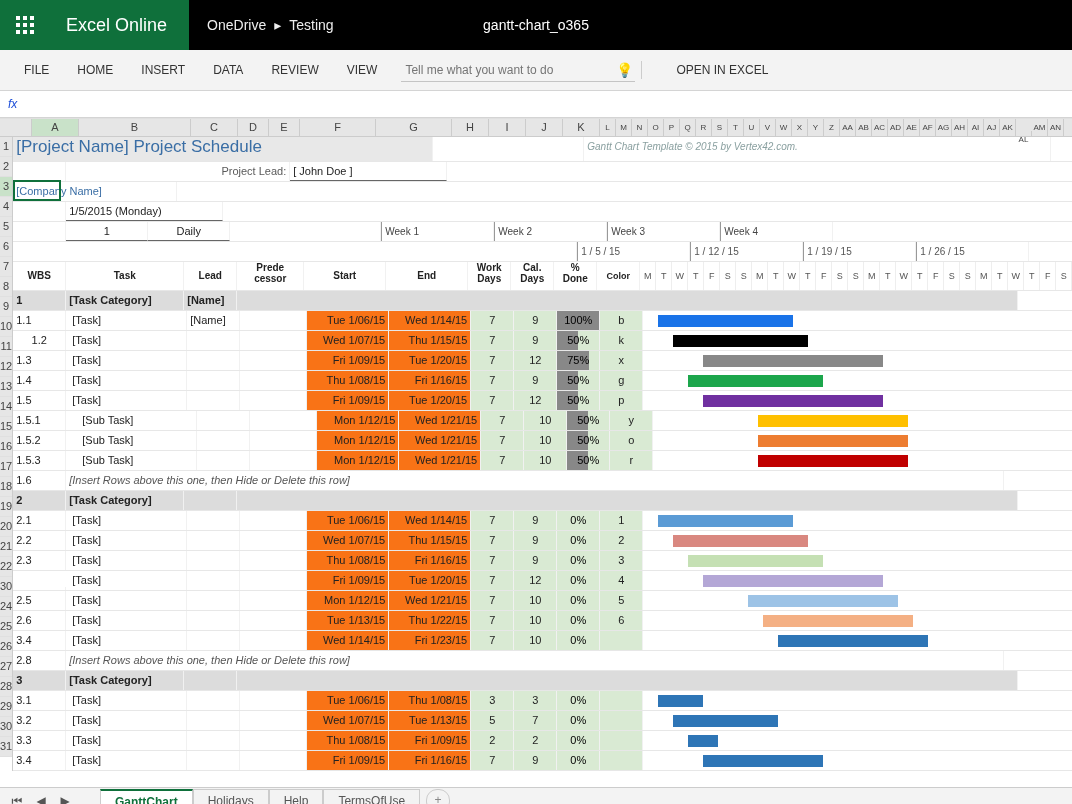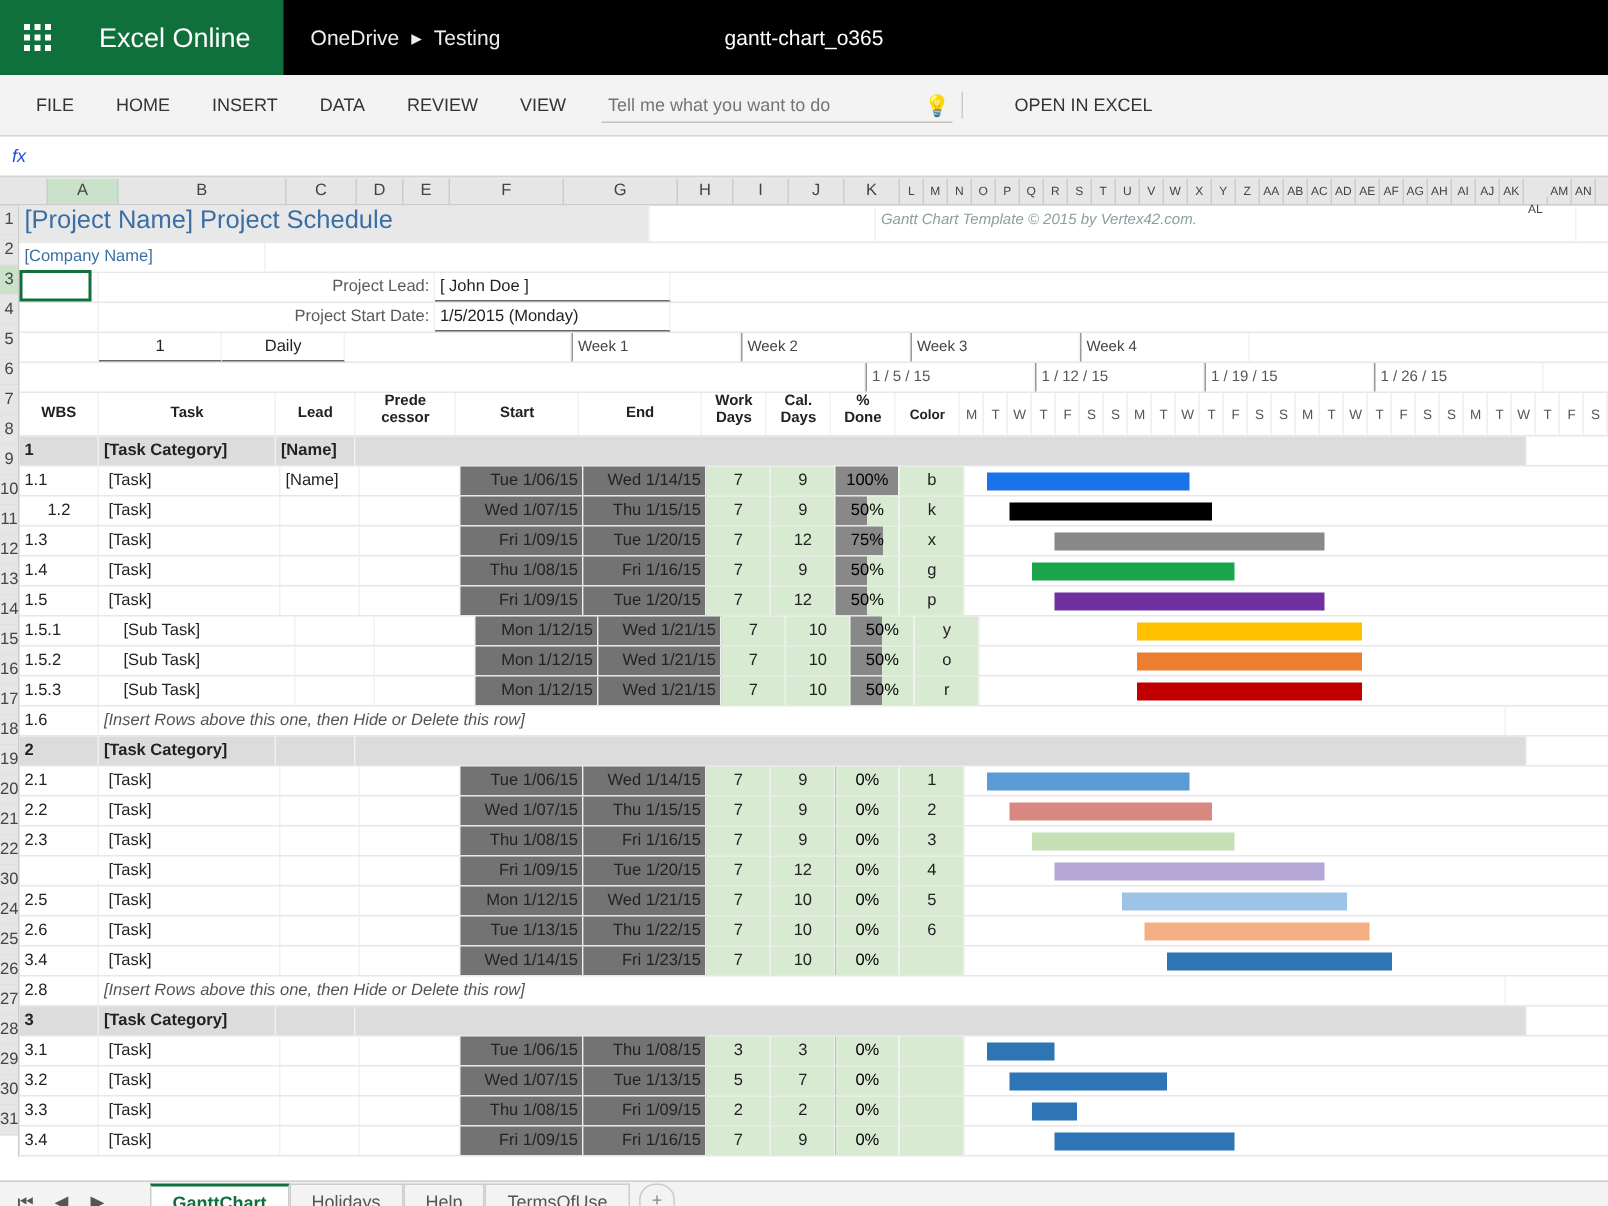--- a/index.html
+++ b/index.html
@@ -32,21 +32,21 @@
   .company-cell{color:#3a6ea5;background:#fff}
   .attr-note{font-size:10px;font-style:italic;color:#8aa0a0}
   .lbl-right{text-align:right;color:#5a5a5a}
   .proj-val{border-bottom:1px solid #666}
   .cat-row .c{background:#dcdcdc;font-weight:bold}
   .tiny-hdr{font-size:10px;font-weight:bold;text-align:center;color:#222}
   .hdr-wrap{line-height:1.1;padding-top:0}
   .wk-lbl{font-size:10px;color:#444;white-space:nowrap}
   .wk-date{font-size:10px;color:#555}
   .day-cell{width:15px;font-size:9px;text-align:center;color:#555;border-right:1px solid #eee;padding:0}
-  .date-green{background:#737373;text-align:center}
+  .date-green{background:#f97316;text-align:center}
   .num-green{background:#d9ead3;text-align:center}
   .pct-cell{background:linear-gradient(to right,#888 var(--pct),#d9ead3 var(--pct));text-align:center;color:#000}
   .ins-row{font-style:italic;color:#555}
   .gbar{position:absolute;height:12px;top:4px}
   .active-cell{position:absolute;border:2px solid #0f703b;pointer-events:none}
   .sheet-bar{height:26px;border-top:1px solid #ccc;background:#f3f3f3;display:flex;align-items:center;padding:0 6px;gap:2px;font-size:12px}
   .sheet-nav{width:22px;text-align:center;color:#555;cursor:pointer}
   .sheet-tab{padding:4px 14px;border:1px solid #ccc;border-bottom:none;background:#f3f3f3;cursor:pointer;color:#555}
   .sheet-tab.active{background:#fff;font-weight:bold;color:#0f703b;border-top:2px solid #0f703b}
   .add-sheet{width:22px;height:22px;border:1px solid #ccc;border-radius:11px;text-align:center;line-height:20px;color:#888;margin-left:4px;cursor:pointer}
@@ -179,30 +179,29 @@
         <div class="row-hdr">30</div>
         <div class="row-hdr">31</div>
       </div>
     <div class="cells" id="cells">
         <div class="row" style="height: 24px;">
           <div class="c title-cell" style="width: 413px;">[Project Name] Project Schedule</div>
           <div class="c " style="width: 144px;"></div>
           <div class="c attr-note" style="width: 460px;">Gantt Chart Template © 2015 by Vertex42.com.</div>
         </div>
         <div class="row">
-          <div class="c company-cell" style="width: 157px;">[Company Name]</div>
-        </div>
-        <div class="row">
           <div class="c " style="width: 46px;"></div>
           <div class="c lbl-right" style="width: 217px;">Project Lead:</div>
           <div class="c proj-val" style="width: 150px;">[ John Doe ]</div>
         </div>
         <div class="row">
-          <div class="c " style="width: 46px;"></div>
-          <div class="c lbl-right" style="width: 217px;">Project Start Date:</div>
+          <div class="c company-cell" style="width: 157px;">[Company Name]</div>
+        </div>
+        <div class="row">
+          <div class="c " style="width: 46px;"></div>
           <div class="c proj-val" style="width: 150px;">1/5/2015 (Monday)</div>
         </div>
         <div class="row">
           <div class="c " style="width: 46px;"></div>
           <div class="c proj-val" style="width: 75px; text-align: center;">1</div>
           <div class="c proj-val" style="width: 75px; text-align: center;">Daily</div>
           <div class="c " style="width: 144px;"></div>
           <div class="c wk-lbl" style="width: 105px; border-left: 1px solid rgb(153, 153, 153);">Week 1</div>
           <div class="c wk-lbl" style="width: 105px; border-left: 1px solid rgb(153, 153, 153);">Week 2</div>
           <div class="c wk-lbl" style="width: 105px; border-left: 1px solid rgb(153, 153, 153);">Week 3</div>

